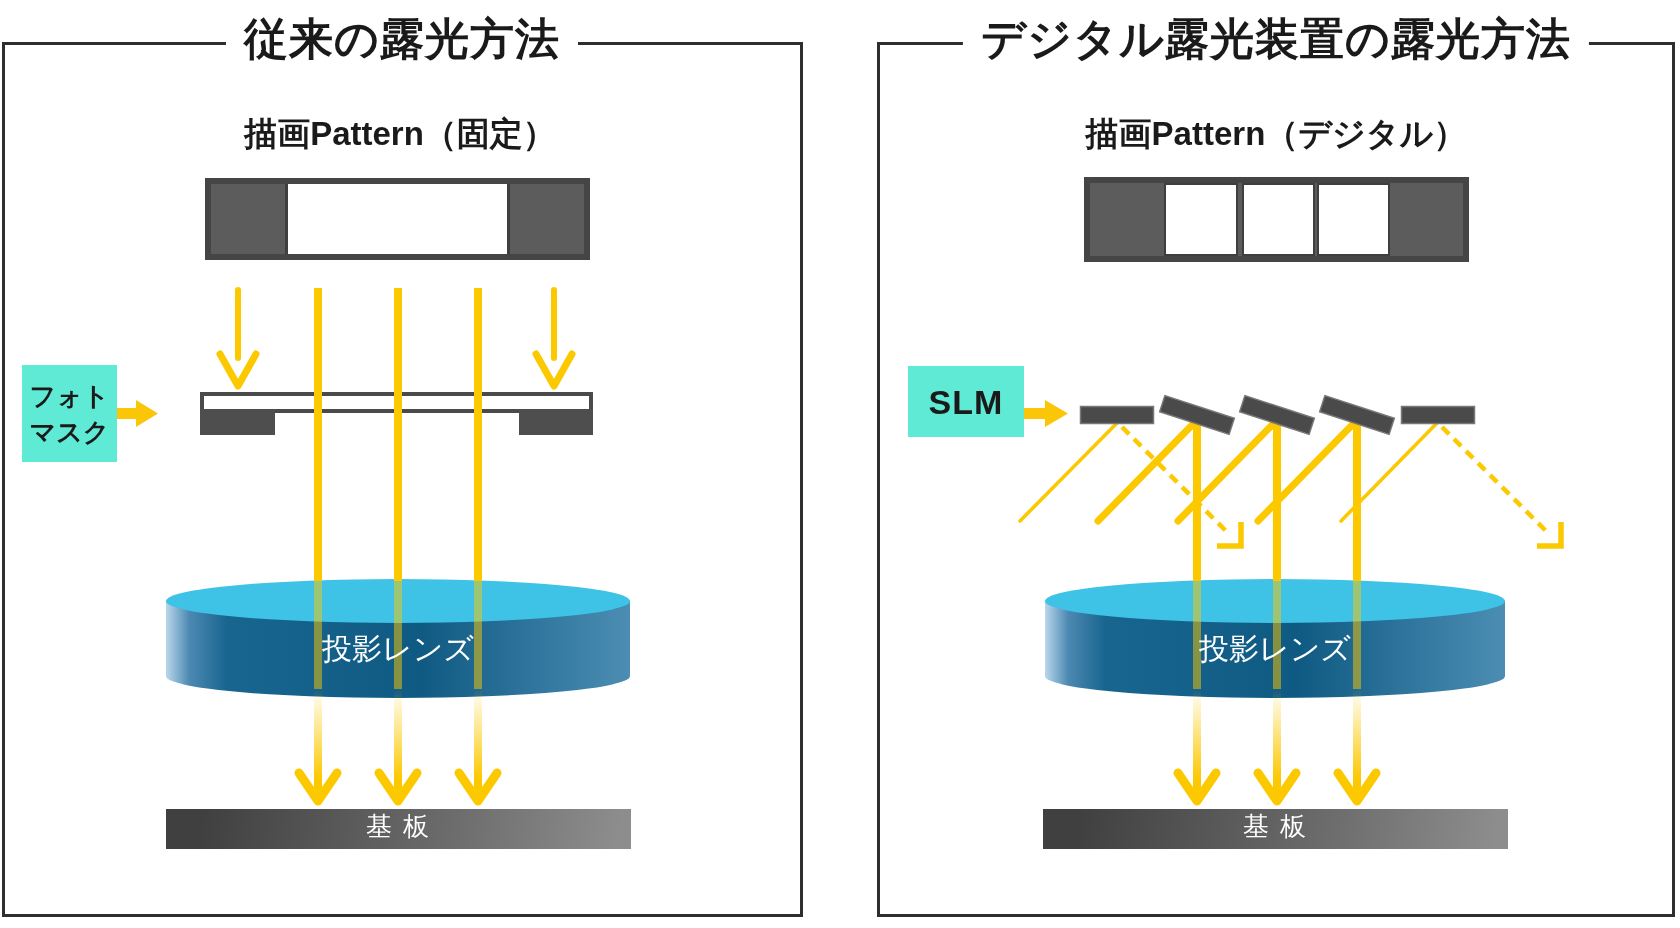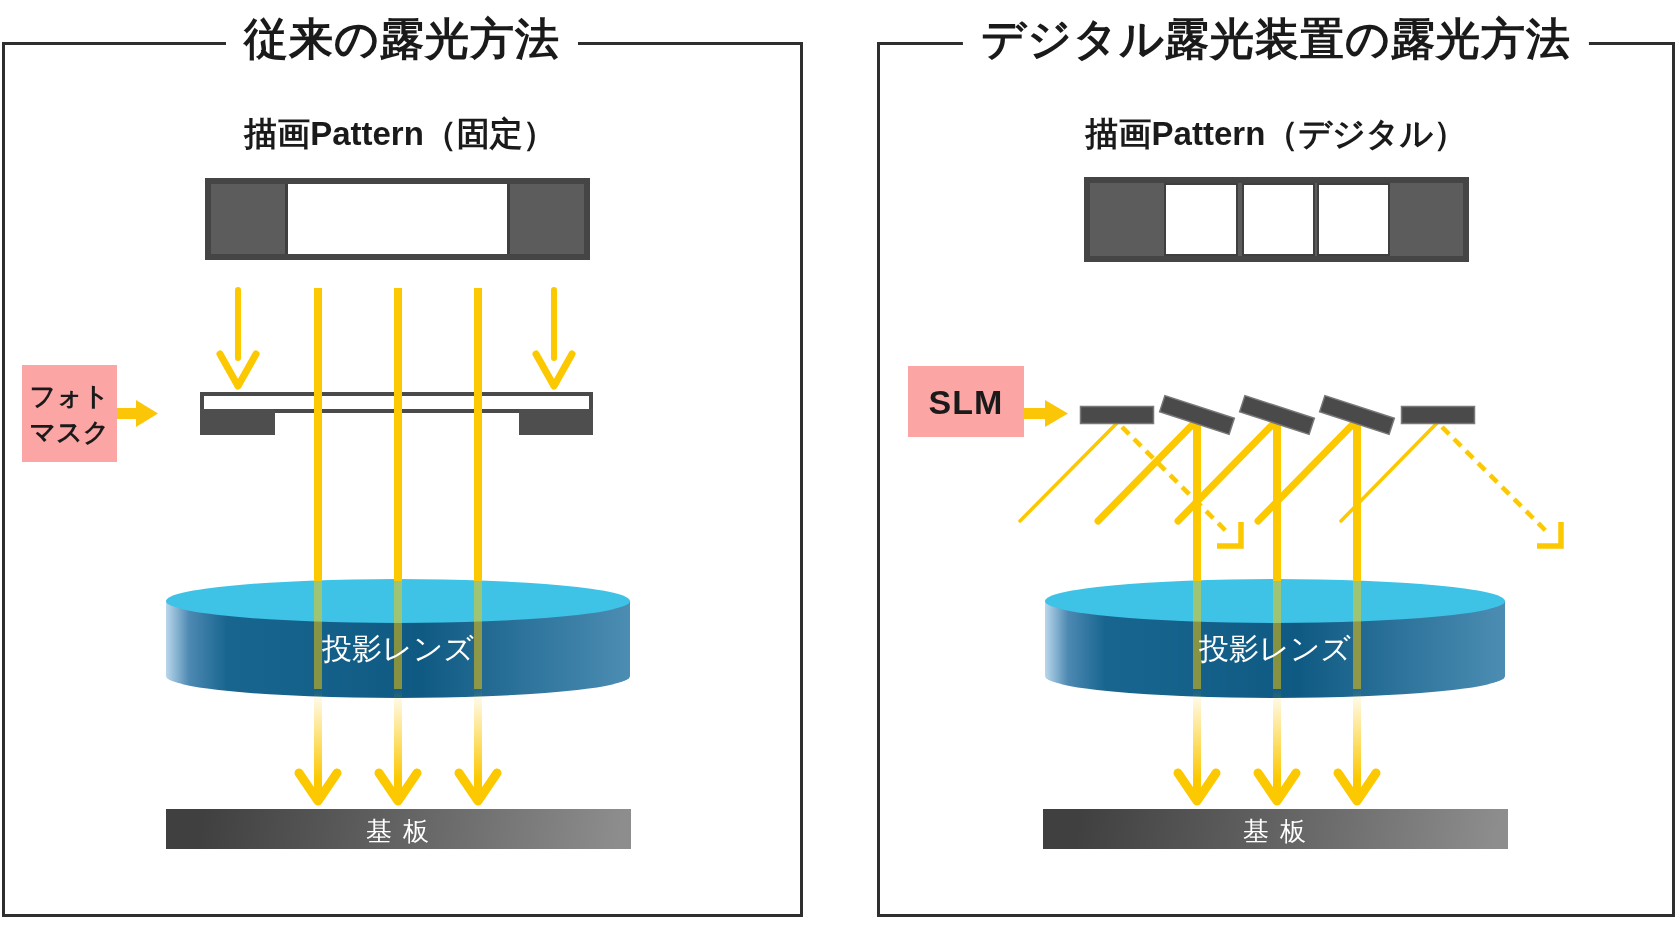--- a/index.html
+++ b/index.html
@@ -20,35 +20,35 @@
     font-size:33px;line-height:48px;font-weight:600;z-index:40;
   }
   
   .pattern-bar{position:absolute;background:#5c5c5c;border:6px solid #454545;box-sizing:border-box;z-index:10;}
   .pattern-cell{position:absolute;top:0;bottom:0;background:#ffffff;box-sizing:border-box;}
   
   .mask-glass{position:absolute;left:200px;top:392px;width:393px;height:21px;background:#ffffff;border:4px solid #4a4a4a;box-sizing:border-box;z-index:10;}
   .mask-block{position:absolute;top:409px;height:26px;background:#4e4e4e;z-index:11;}
   
   .yellow-box{
-    position:absolute;background:#fca5a5;color:#1a1a1a;z-index:40;
+    position:absolute;background:#5eead4;color:#1a1a1a;z-index:40;
     display:flex;flex-direction:column;align-items:center;justify-content:center;
     font-weight:600;text-align:center;
   }
   #photomask-box{left:22px;top:365px;width:95px;height:97px;font-size:26px;line-height:36px;}
   #slm-box{left:908px;top:366px;width:116px;height:71px;font-size:34px;line-height:40px;letter-spacing:1px;}
   
   .lens-label{
     position:absolute;top:632px;transform:translateX(-50%);white-space:nowrap;
     color:#ffffff;font-size:30px;line-height:34px;font-weight:400;z-index:40;
   }
   .substrate{
     position:absolute;top:809px;width:465px;height:40px;z-index:40;
     background:linear-gradient(100deg,#404040 8%,#6b6b6b 60%,#8d8d8d 97%);
-    display:flex;align-items:flex-end;justify-content:center;
+    display:flex;align-items:flex-start;justify-content:center;
     color:#ffffff;font-size:26px;font-weight:500;letter-spacing:2px;
   }
   #diagram-svg{position:absolute;left:0;top:0;z-index:30;pointer-events:none;}
 </style>
 </head>
 <body>
 
 <div id="stage">
 
   <div class="panel-box" style="left:2px;top:42px;width:795px;height:869px;"></div>

